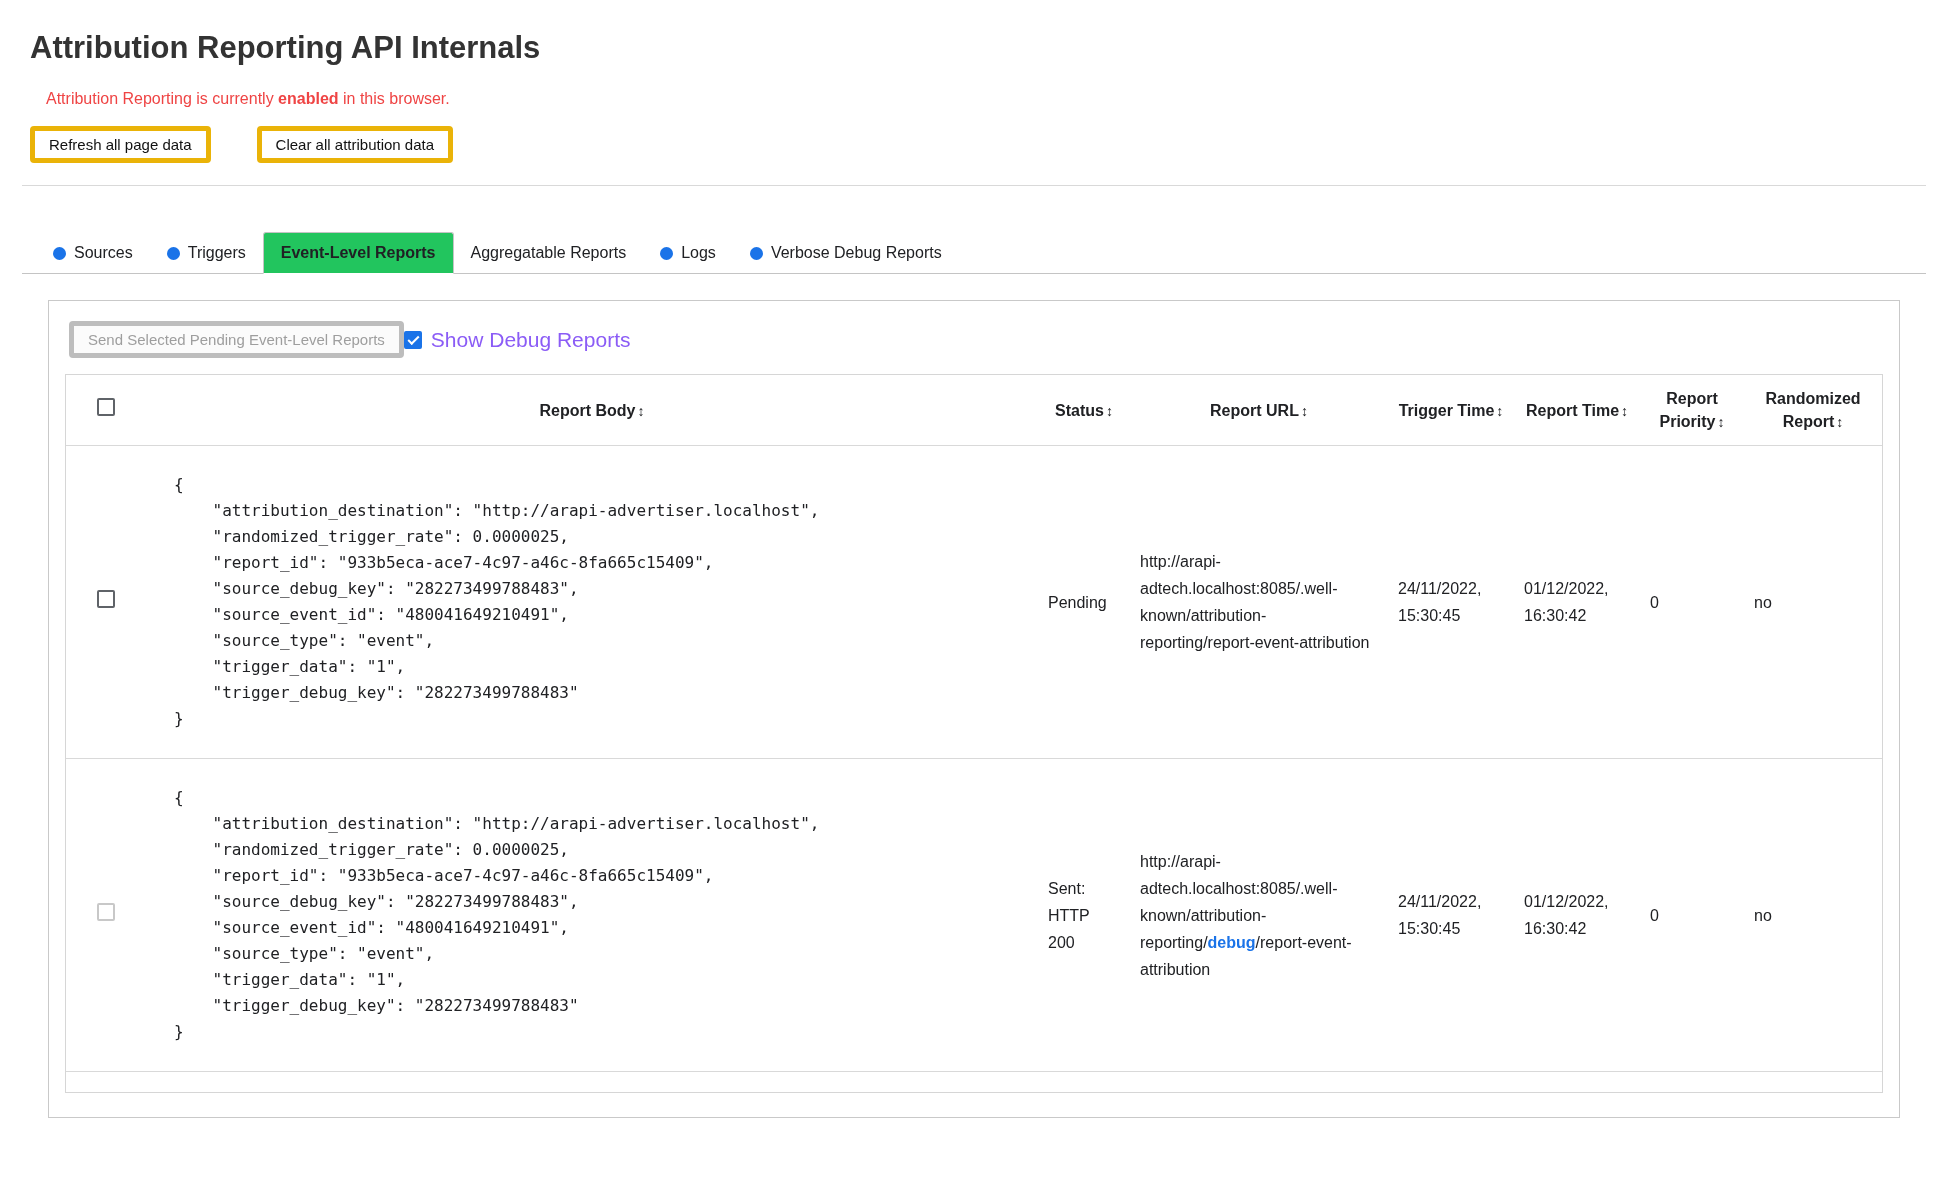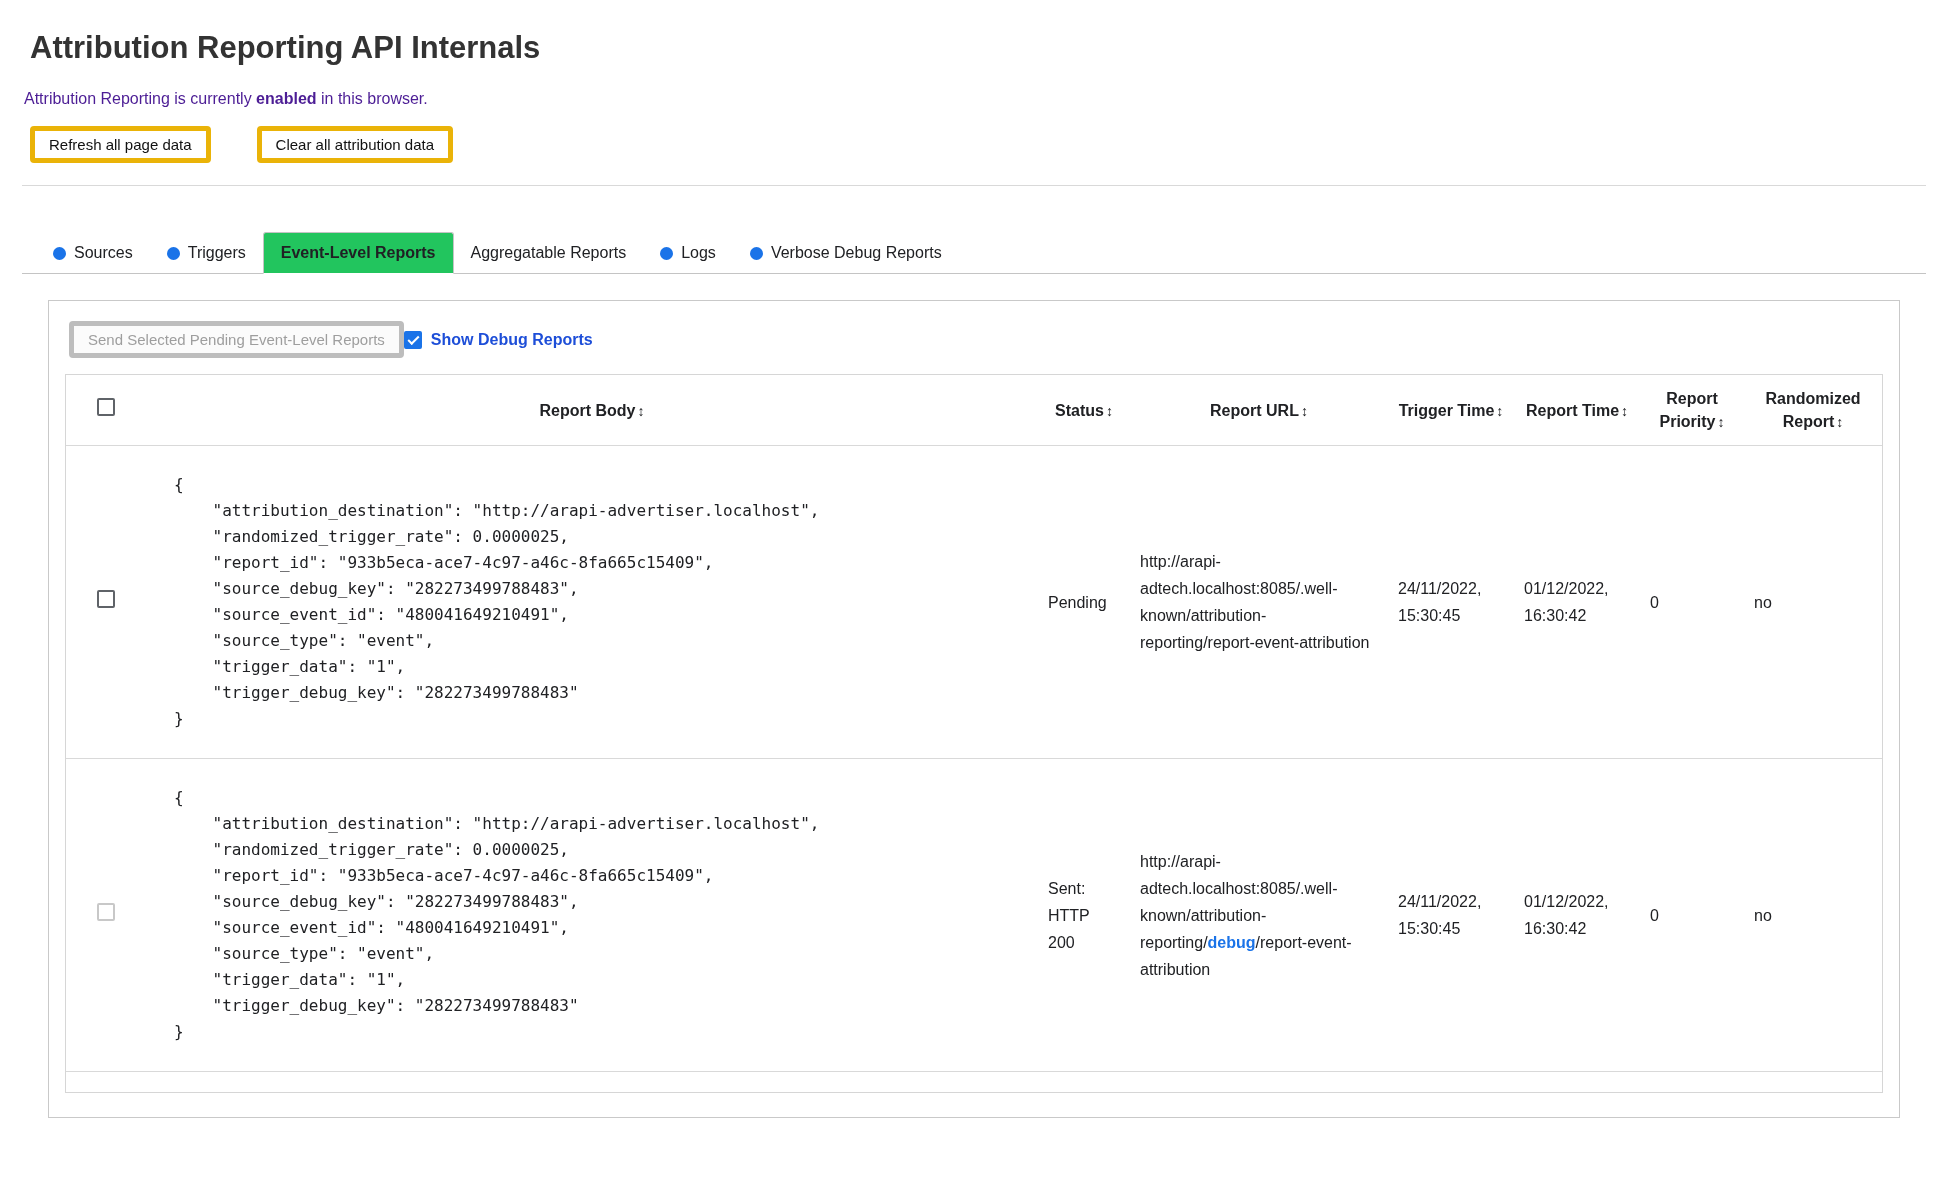--- a/index.html
+++ b/index.html
@@ -15,21 +15,21 @@
   }
   .page { padding: 16px 22px 0; }
 
   
   h1.page-title {
     font-size: 31px;
     font-weight: bold;
     color: #333333;
     margin: 14px 8px 24px;
   }
-  .status-line { margin: 0 2px 18px; font-size: 16px; color: #4c1d95; }
+  .status-line { margin: 0 24px 18px; font-size: 16px; color: #ef4444; }
   .status-line b { font-weight: bold; }
 
   .button-row { margin: 0 8px 22px; display: flex; gap: 46px; }
   .btn {
     font-family: "Liberation Sans", sans-serif;
     font-size: 15px;
     color: #111;
     background: #ffffff;
     border: 5px solid #eab308;
     border-radius: 4px;
@@ -93,21 +93,21 @@
     align-items: center;
     margin: 2px 0 16px 4px;
   }
   .btn.disabled {
     color: #9e9e9e;
     background: #fbfbfb;
     border-color: #bdbdbd;
     cursor: default;
   }
   .checkbox-label-group { display: flex; align-items: center; gap: 9px; cursor: pointer; }
-  .checkbox-label { font-size: 16px; color: #1d4ed8; font-weight: bold; }
+  .checkbox-label { font-size: 21px; color: #8b5cf6; }
 
   
   .checkbox {
     display: inline-block;
     width: 18px; height: 18px;
     border: 2px solid #5f6368;
     border-radius: 2px;
     background: #fff;
     position: relative;
     cursor: pointer;

